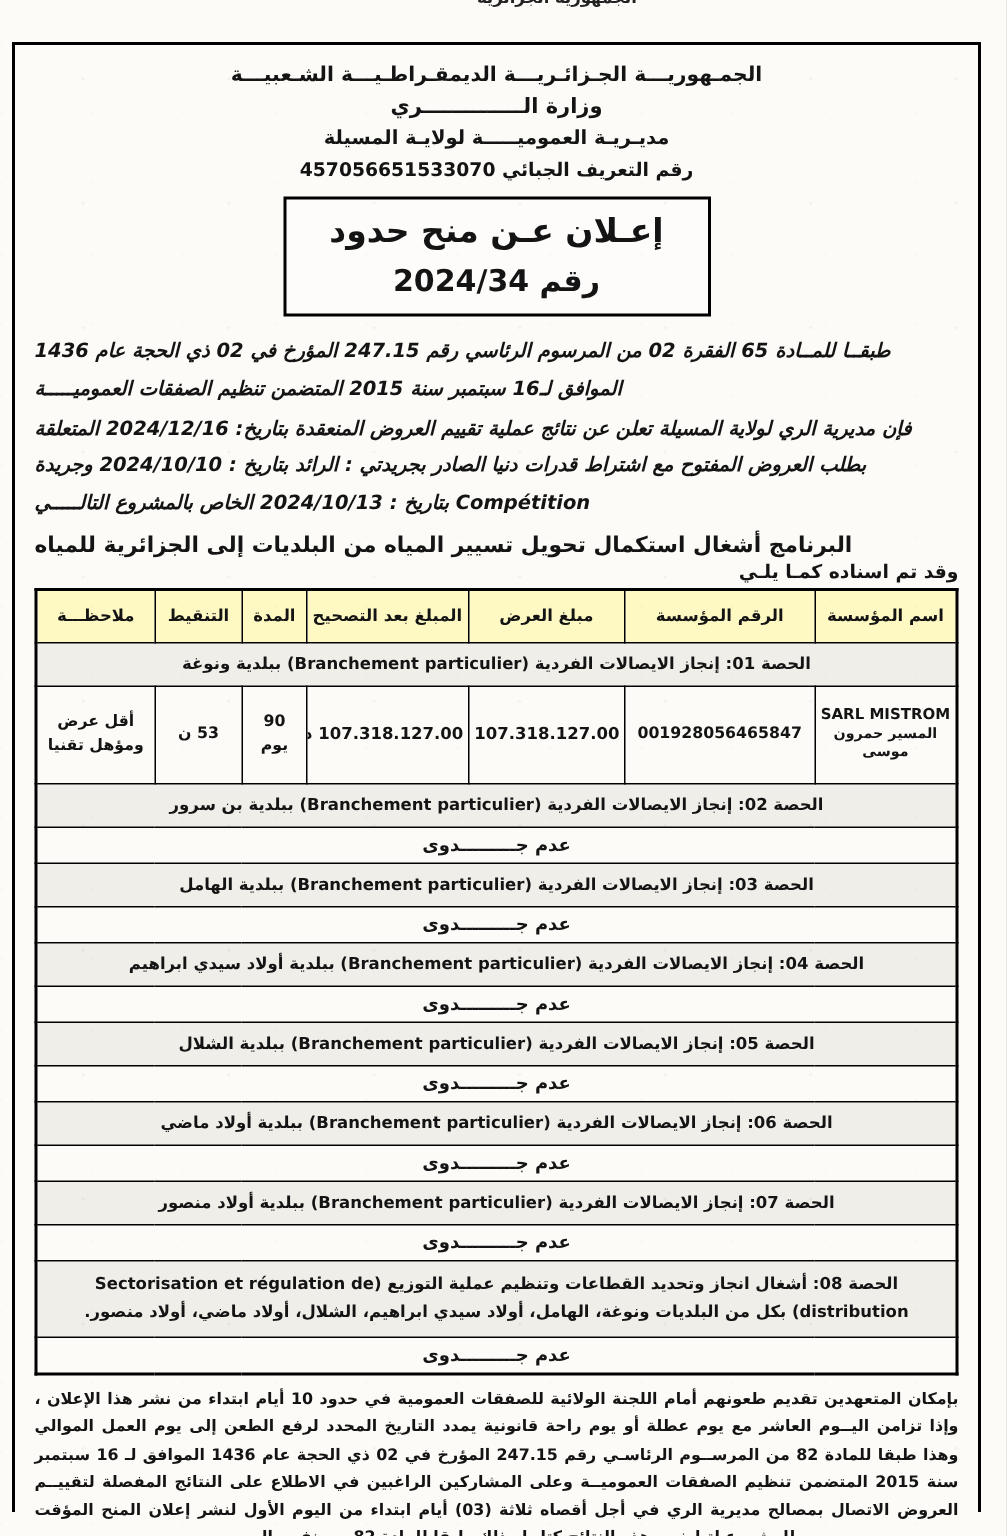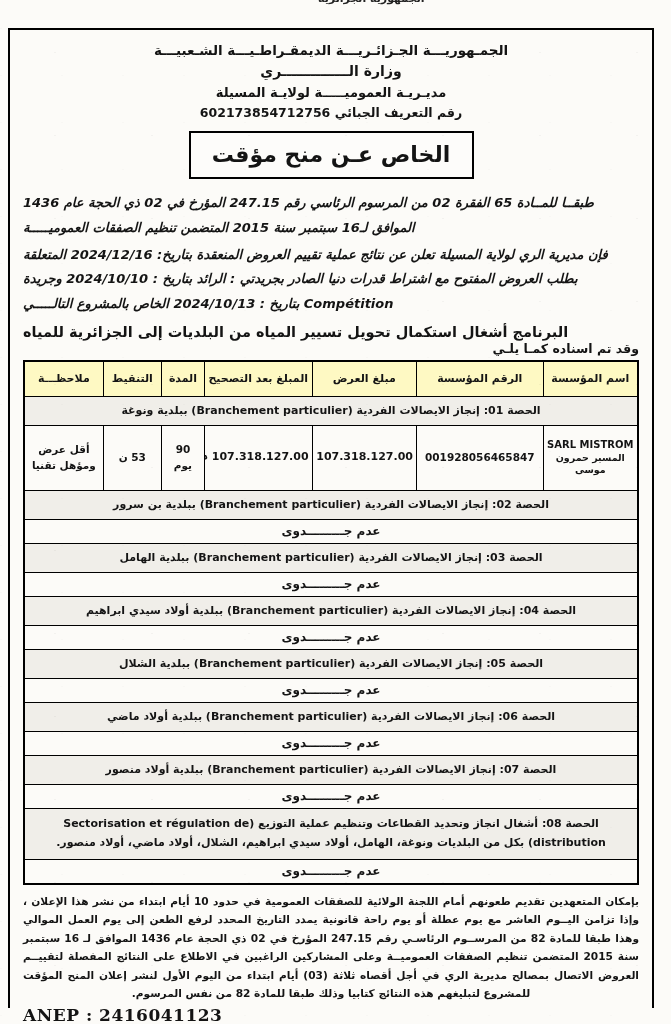--- a/index.html
+++ b/index.html
@@ -74,25 +74,26 @@
 <div class="screen">
 
   <div class="cut-text">الجمهورية الجزائرية</div>
 
   <div class="frame">
 
     <div class="hdr">
       <div class="l1">الجمـهوريـــة الجـزائـريـــة الديمقـراطـيـــة الشـعبيـــة</div>
       <div class="l2">وزارة الــــــــــــــري</div>
       <div class="l3">مديـريـة العموميـــــة لولايـة المسيلة</div>
-      <div class="l4">رقم التعريف الجبائي 602173854712756</div>
+      <div class="l4">رقم التعريف الجبائي 457056651533070</div>
     </div>
 
     <div class="title-box">
-      <div class="t1">الخاص عـن منح مؤقت</div>
+      <div class="t1">إعـلان عـن منح حدود</div>
+      <div class="t2">رقم 2024/34</div>
     </div>
 
     <div class="intro">
       <p>طبقــا للمــادة 65 الفقرة 02 من المرسوم الرئاسي رقم 247.15 المؤرخ في 02 ذي الحجة عام 1436 الموافق لـ16 سبتمبر سنة 2015 المتضمن تنظيم الصفقات العموميـــــة</p>
       <p>فإن مديرية الري لولاية المسيلة تعلن عن نتائج عملية تقييم العروض المنعقدة بتاريخ: 2024/12/16 المتعلقة بطلب العروض المفتوح مع اشتراط قدرات دنيا الصادر بجريدتي : الرائد بتاريخ : 2024/10/10 وجريدة Compétition بتاريخ : 2024/10/13 الخاص بالمشروع التالـــــي</p>
     </div>
     <div class="program">البرنامج أشغال استكمال تحويل تسيير المياه من البلديات إلى الجزائرية للمياه</div>
     <div class="assign">وقد تم اسناده كمـا يلـي</div>
 
     <table class="results">

